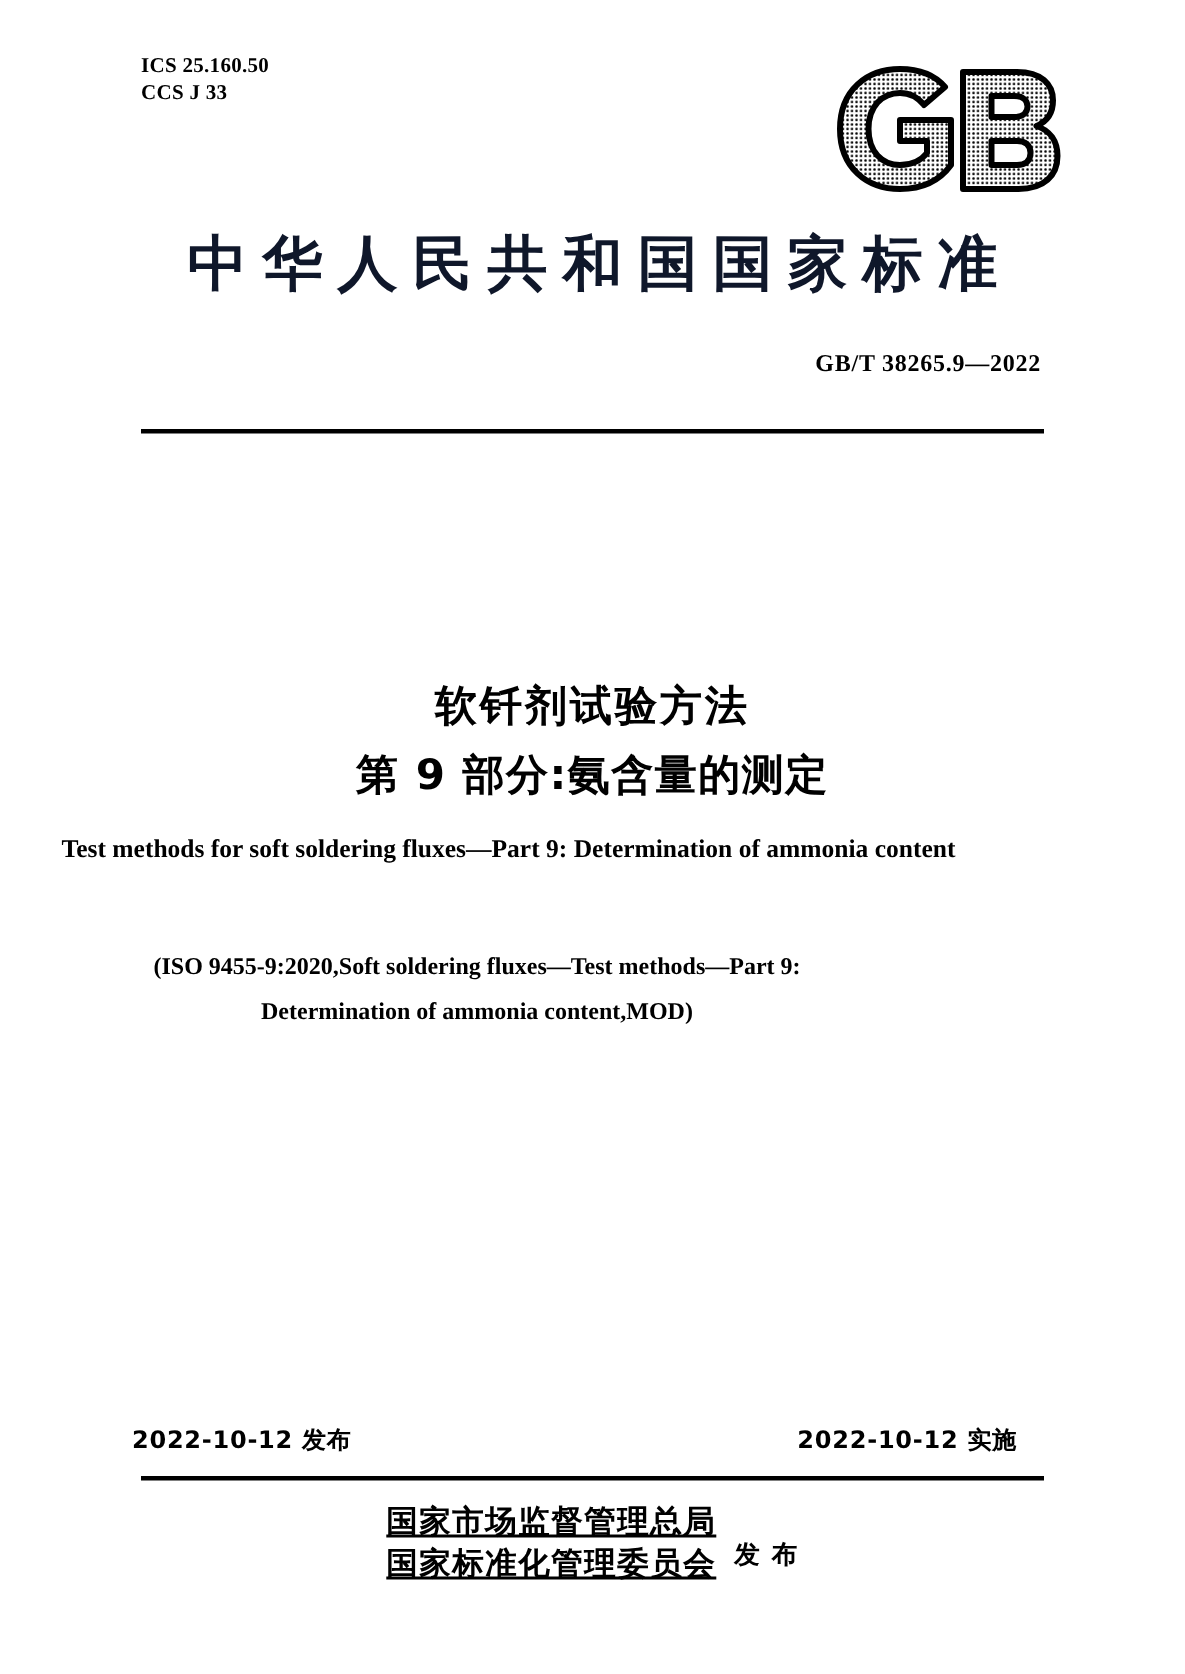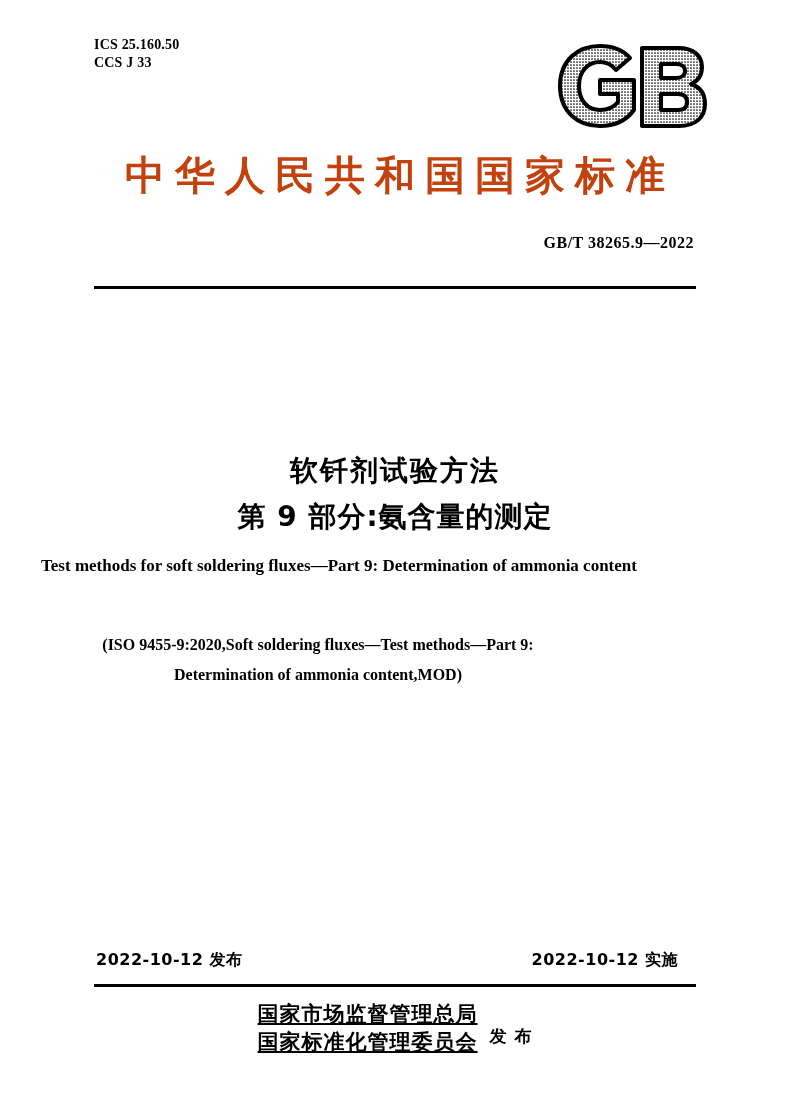--- a/index.html
+++ b/index.html
@@ -50,21 +50,21 @@
     position: absolute;
     left: 0;
     top: 148px;
     width: 790px;
     text-align: center;
     font-family: "DejaVu Sans", sans-serif;
     font-weight: bold;
     font-size: 40px;
     letter-spacing: 10px;
     text-indent: 10px;
-    color: #c2410c;
+    color: #0f172a;
   }
 
   
   .std-no {
     position: absolute;
     right: 96px;
     top: 226px;
     font-family: "Liberation Serif", serif;
     font-size: 16px;
     font-weight: bold;
@@ -120,21 +120,21 @@
     text-align: center;
     font-family: "Liberation Serif", serif;
     font-weight: bold;
     font-size: 16px;
     line-height: 30px;
   }
 
   
   .date-issue {
     position: absolute;
-    left: 96px;
+    left: 88px;
     top: 950px;
     font-family: "DejaVu Sans", sans-serif;
     font-weight: bold;
     font-size: 16px;
     letter-spacing: 0.5px;
   }
   .date-impl {
     position: absolute;
     right: 112px;
     top: 950px;

